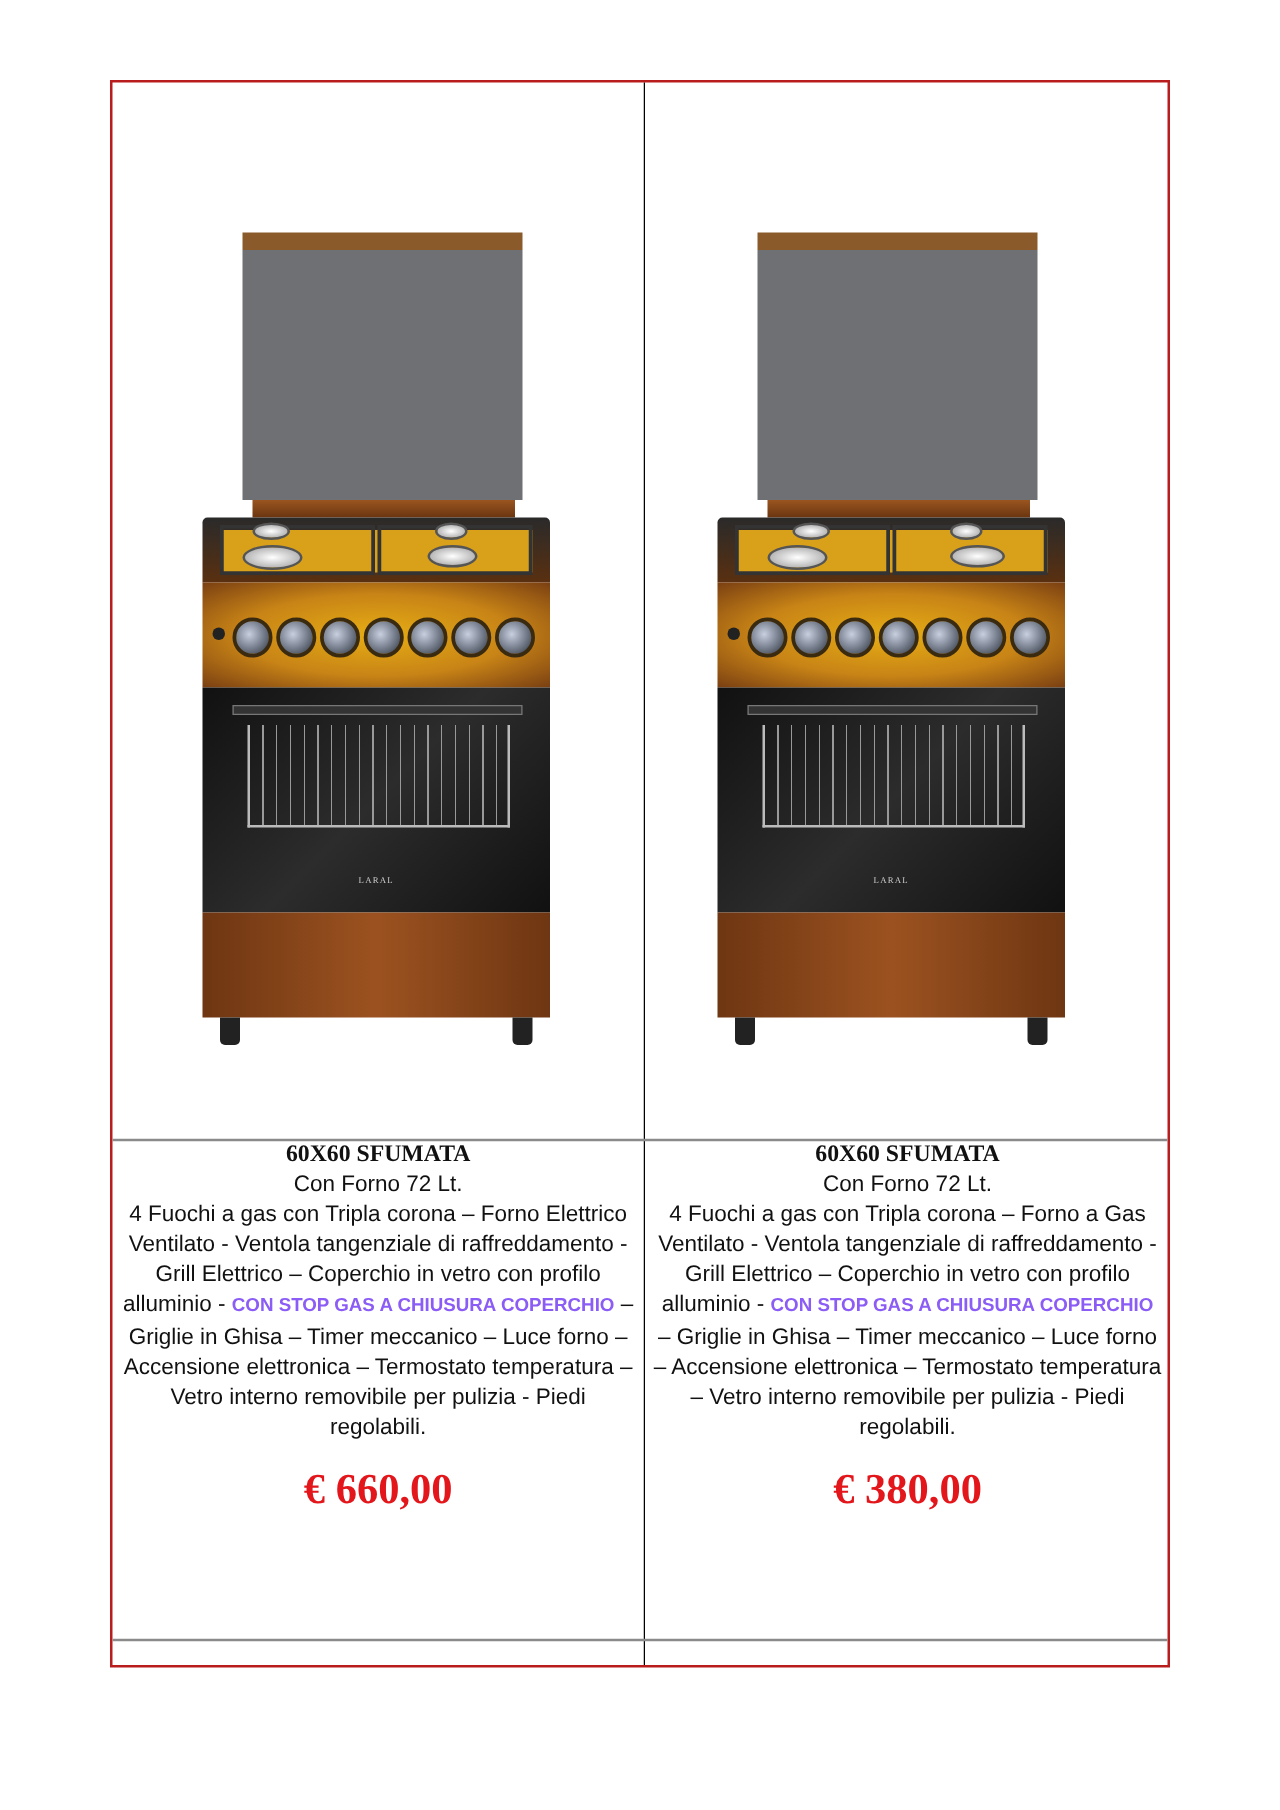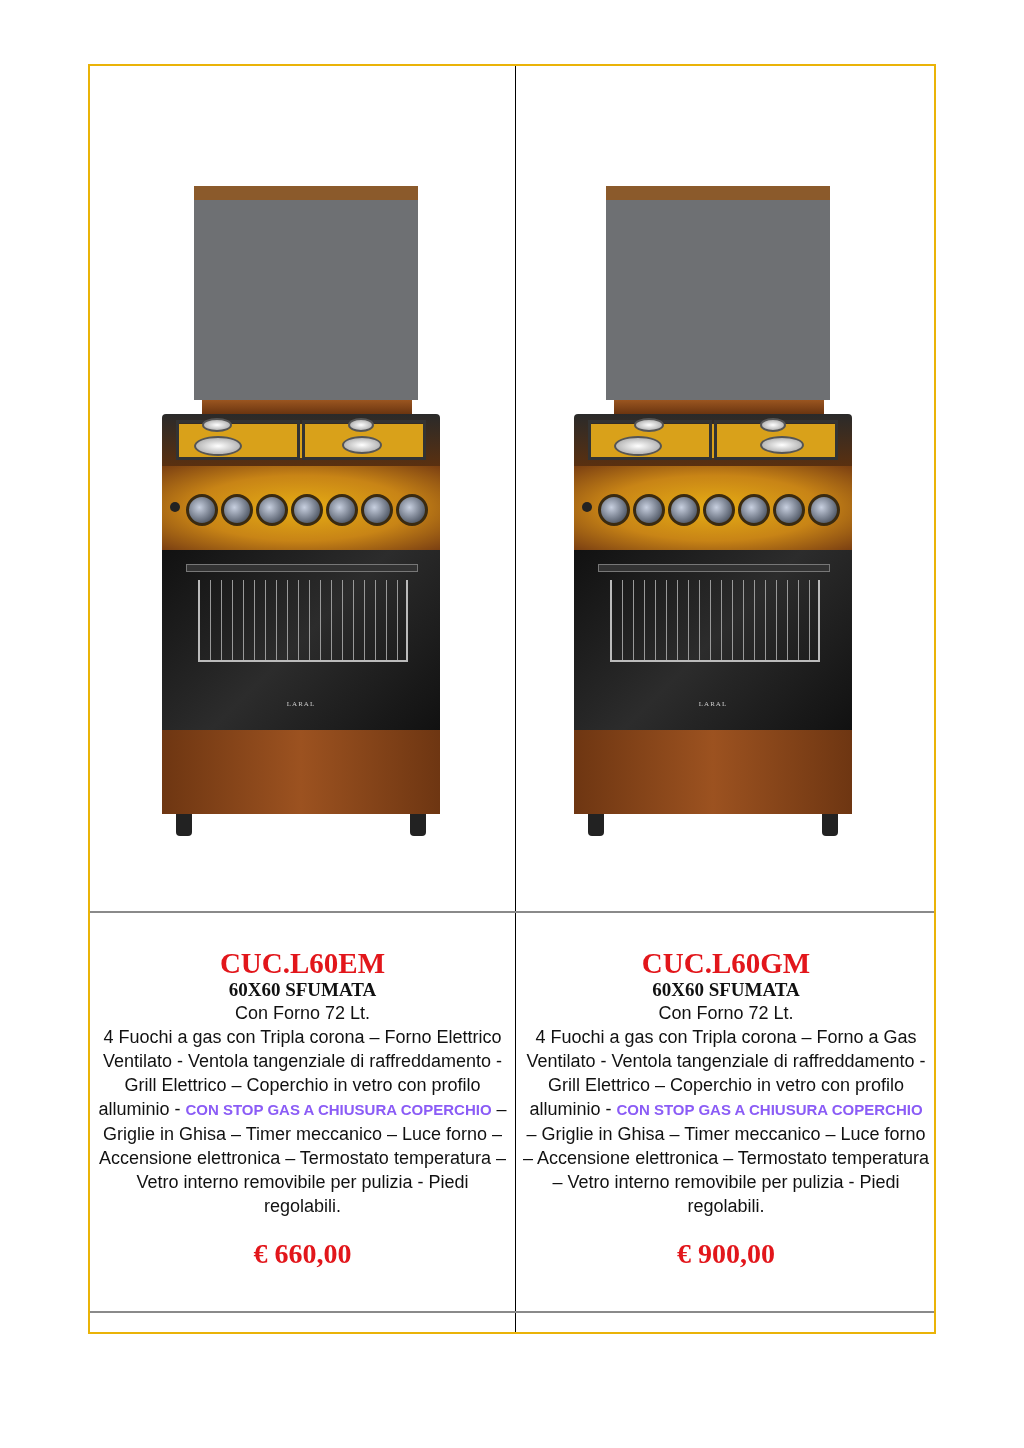--- a/index.html
+++ b/index.html
@@ -1,21 +1,21 @@
 <!DOCTYPE html>
 <html><head>
   <meta charset="utf-8">
   <style>
     html, body { margin: 0; padding: 0; background: #ffffff; }
     body { width: 1024px; height: 1448px; position: relative; overflow: hidden; }
 
     .sheet {
       position: absolute; left: 88px; top: 64px;
       width: 848px; height: 1270px;
-      border: 2px solid #eab308; box-sizing: border-box;
+      border: 2px solid #b91c1c; box-sizing: border-box;
     }
     .vline { position: absolute; left: 425px; top: 0; bottom: 0; width: 1px; background: #000; }
     .hline-mid { position: absolute; left: 0; right: 0; top: 845px; height: 2px; background: #8a8a8a; }
     .hline-low { position: absolute; left: 0; right: 0; top: 1245px; height: 2px; background: #8a8a8a; }
 
     .cell-img { position: absolute; top: 0; height: 845px; }
     .cell-img.left { left: 0; width: 425px; }
     .cell-img.right { left: 426px; width: 420px; }
 
     .cell-txt { position: absolute; top: 847px; height: 398px; text-align: center; }
@@ -32,21 +32,21 @@
       font-size: 19px; line-height: 22px; color: #111;
     }
     .desc {
       font-family: "Liberation Sans", sans-serif; font-size: 18px; line-height: 24px;
       color: #111; padding: 0 6px;
     }
     .desc .hl { color: #8b5cf6; font-weight: bold; font-size: 15px; }
     .price {
       margin-top: 20px;
       font-family: "Liberation Serif", serif; font-weight: bold;
-      font-size: 28px; color: #e2161b;
+      font-size: 34px; color: #e2161b;
     }
 
     
     .stove { position: absolute; width: 280px; height: 690px; top: 120px; }
     .cell-img.left .stove { left: 72px; }
     .cell-img.right .stove { left: 58px; }
     .lid-top { position: absolute; left: 32px; top: 0; width: 224px; height: 14px; background: #8b5a2b; }
     .lid { position: absolute; left: 32px; top: 14px; width: 224px; height: 200px; background: #6e7073; }
     .lid-hinge { position: absolute; left: 40px; top: 214px; width: 210px; height: 14px; background: linear-gradient(#9a5520,#6b3510); }
     .hob { position: absolute; left: 0; top: 228px; width: 278px; height: 52px; background: linear-gradient(#2a2a2a,#5a3010); border-radius: 4px 4px 0 0; }
@@ -143,27 +143,25 @@
         <div class="rack"></div>
         <div class="brand">LARAL</div>
       </div>
       <div class="drawer"></div>
       <div class="foot" style="left:14px"></div>
       <div class="foot" style="left:248px"></div>
     </div>
   </div>
 
   <div class="cell-txt left">
-    <div class="model">CUC.L60EM</div>
     <div class="subtitle">60X60 SFUMATA</div>
     <div class="desc">Con Forno 72 Lt.</div>
     <div class="desc"><span>4 Fuochi a gas con Tripla corona – Forno Elettrico Ventilato - Ventola tangenziale di raffreddamento - Grill Elettrico – Coperchio in vetro con profilo alluminio - </span><span class="hl">CON STOP GAS A CHIUSURA COPERCHIO</span><span>  – Griglie in Ghisa – Timer meccanico – Luce forno – Accensione elettronica – Termostato temperatura – Vetro interno removibile per pulizia - Piedi regolabili.</span></div>
     <div class="price">€ 660,00</div>
   </div>
 
   <div class="cell-txt right">
-    <div class="model">CUC.L60GM</div>
     <div class="subtitle">60X60 SFUMATA</div>
     <div class="desc">Con Forno 72 Lt.</div>
     <div class="desc"><span>4 Fuochi a gas con Tripla corona – Forno a Gas Ventilato - Ventola tangenziale di raffreddamento - Grill Elettrico – Coperchio in vetro con profilo alluminio - </span><span class="hl">CON STOP GAS A CHIUSURA COPERCHIO</span><span> – Griglie in Ghisa – Timer meccanico – Luce forno – Accensione elettronica – Termostato temperatura –  Vetro interno removibile per pulizia - Piedi regolabili.</span></div>
-    <div class="price">€ 900,00</div>
+    <div class="price">€ 380,00</div>
   </div>
 </div>
 
 </body></html>

